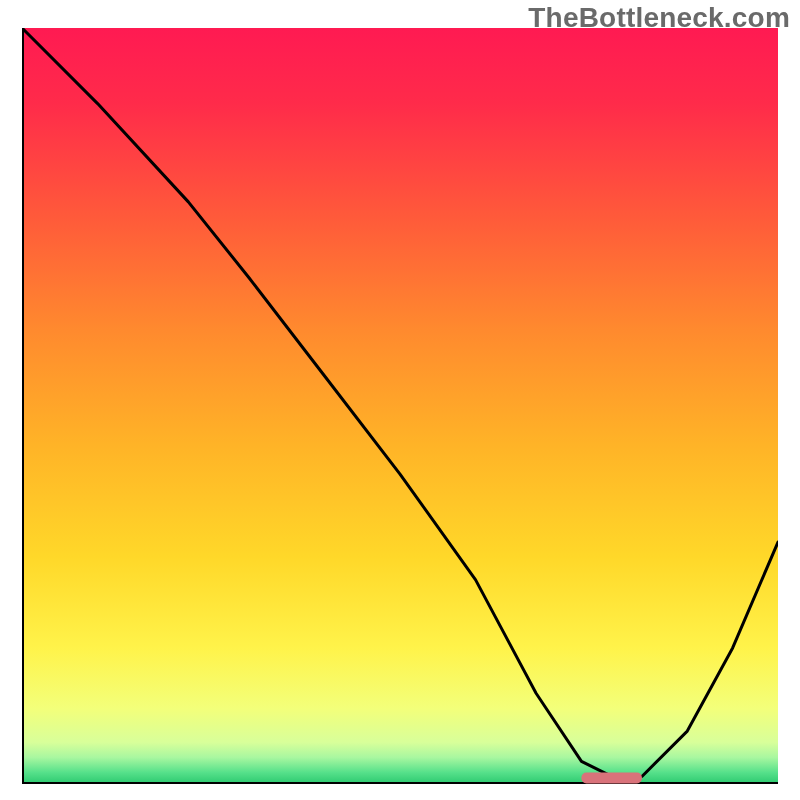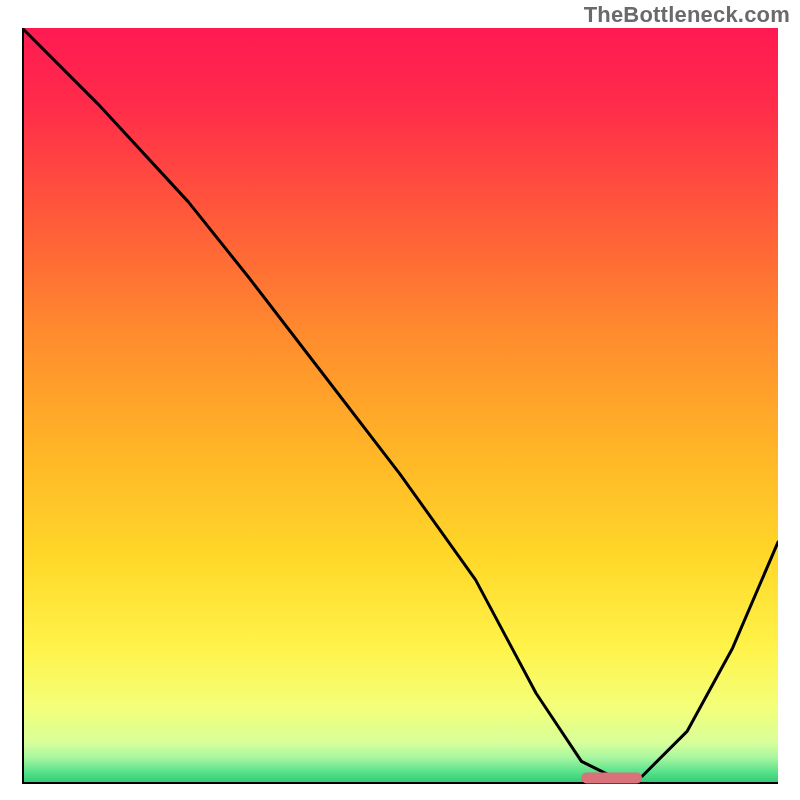--- a/index.html
+++ b/index.html
@@ -13,21 +13,21 @@
   .chart-wrap {
     position: relative;
     width: 800px;
     height: 800px;
   }
   .watermark {
     position: absolute;
     top: 2px;
     right: 10px;
     font-family: Arial, Helvetica, sans-serif;
-    font-size: 22px;
+    font-size: 28px;
     font-weight: 600;
     color: #6a6a6a;
     letter-spacing: 0.2px;
   }
   .plot {
     position: absolute;
     left: 22px;
     top: 28px;
     width: 756px;
     height: 756px;

